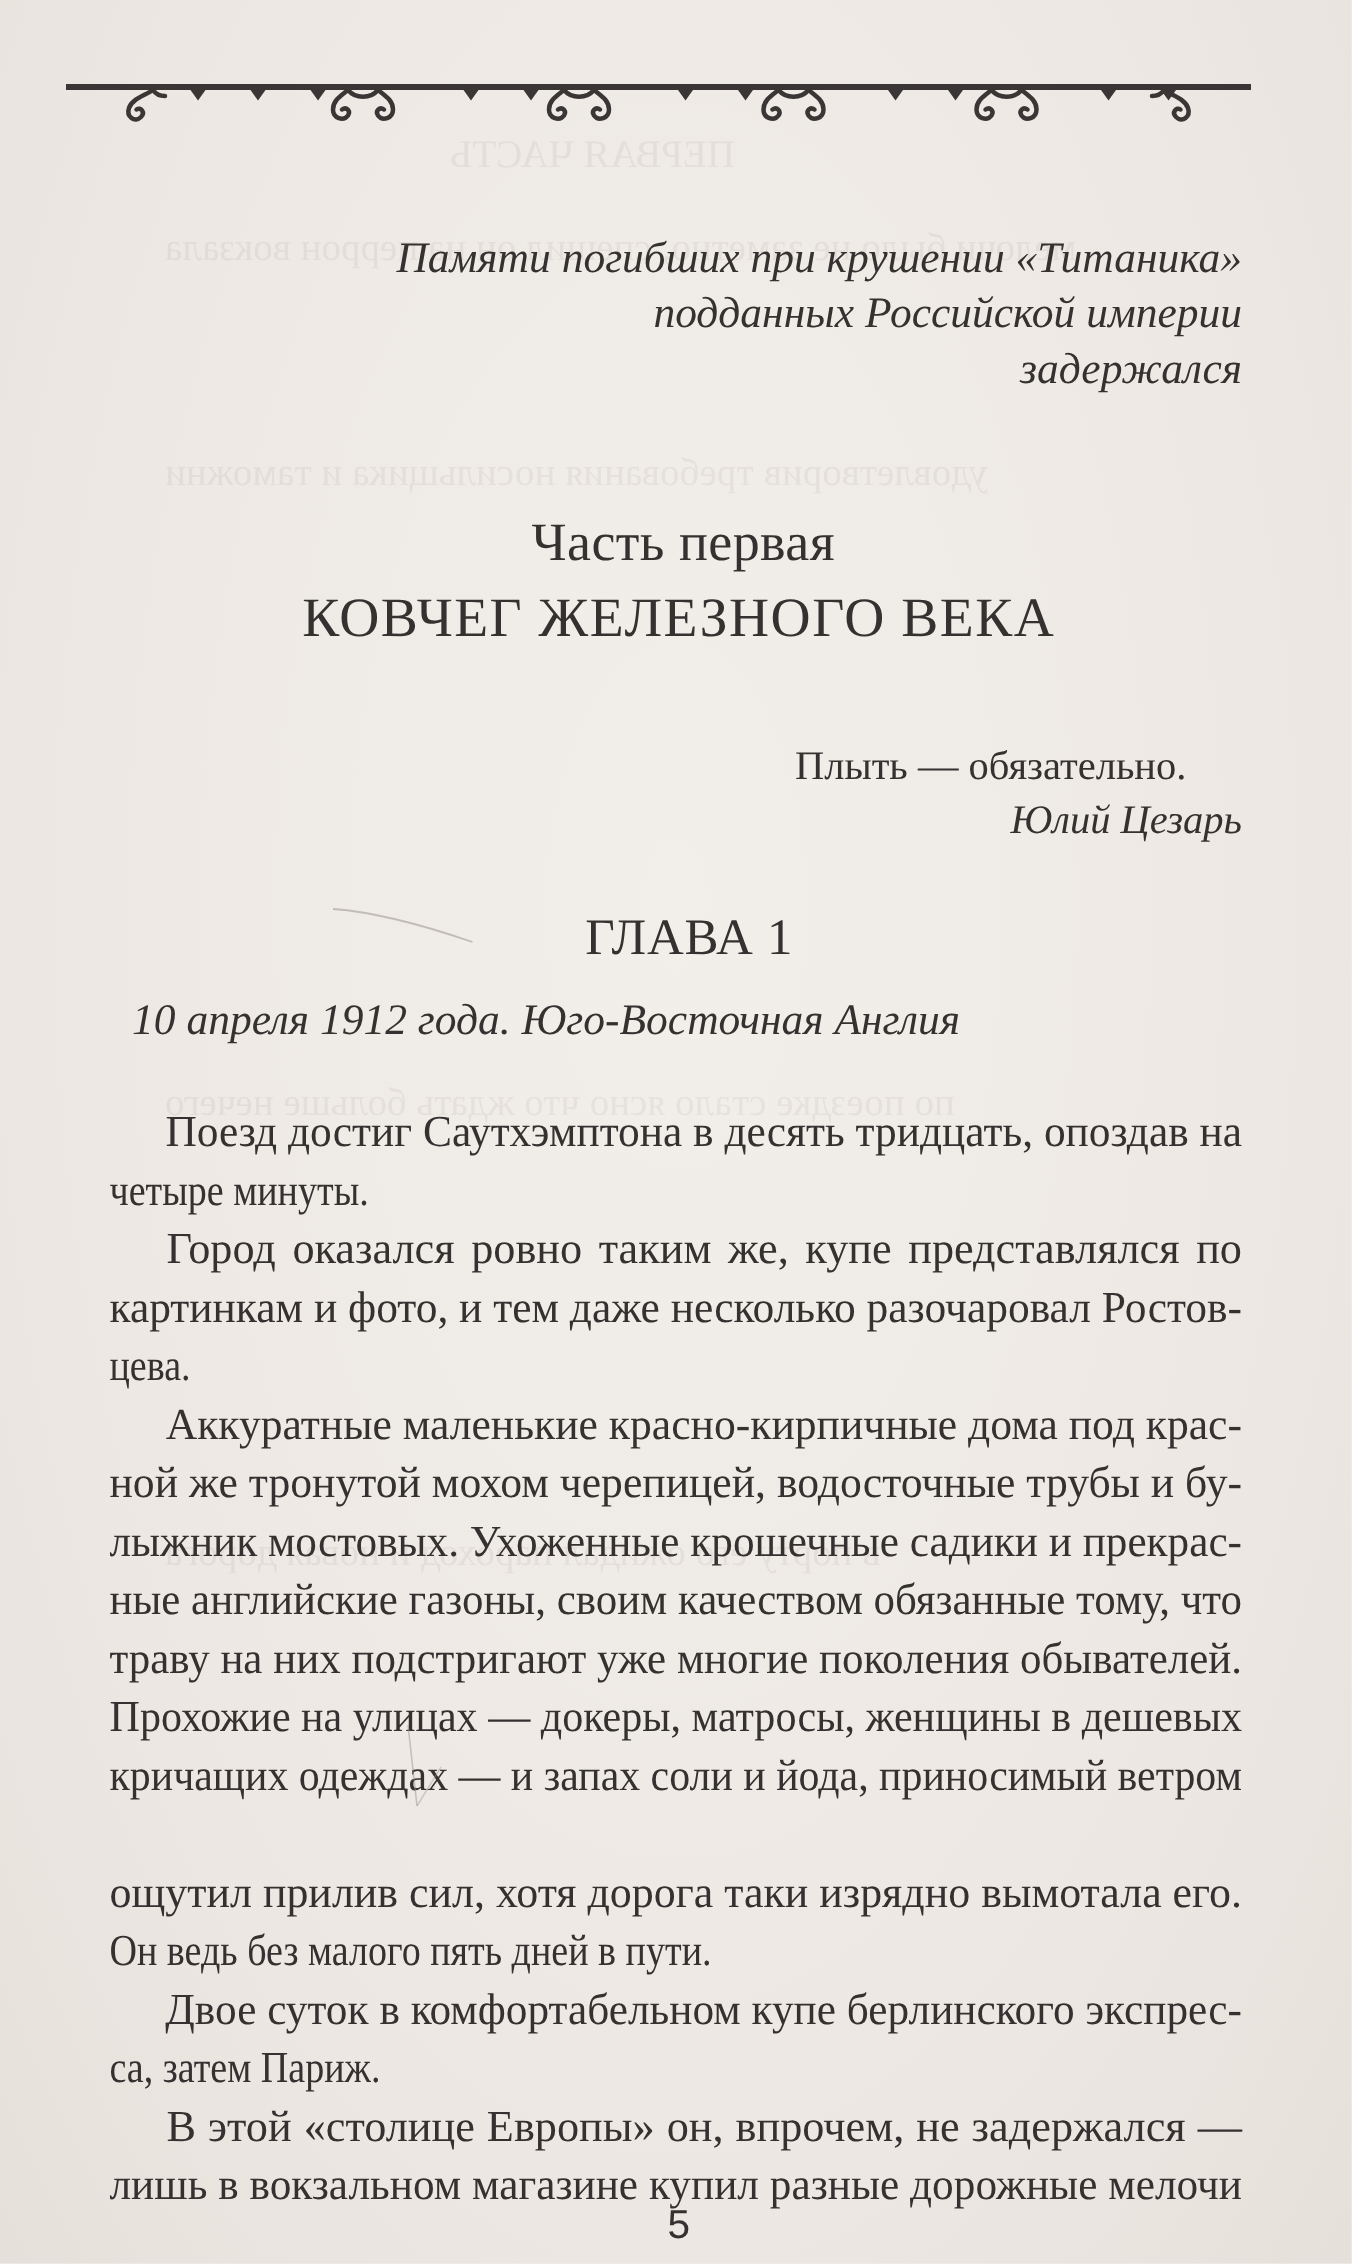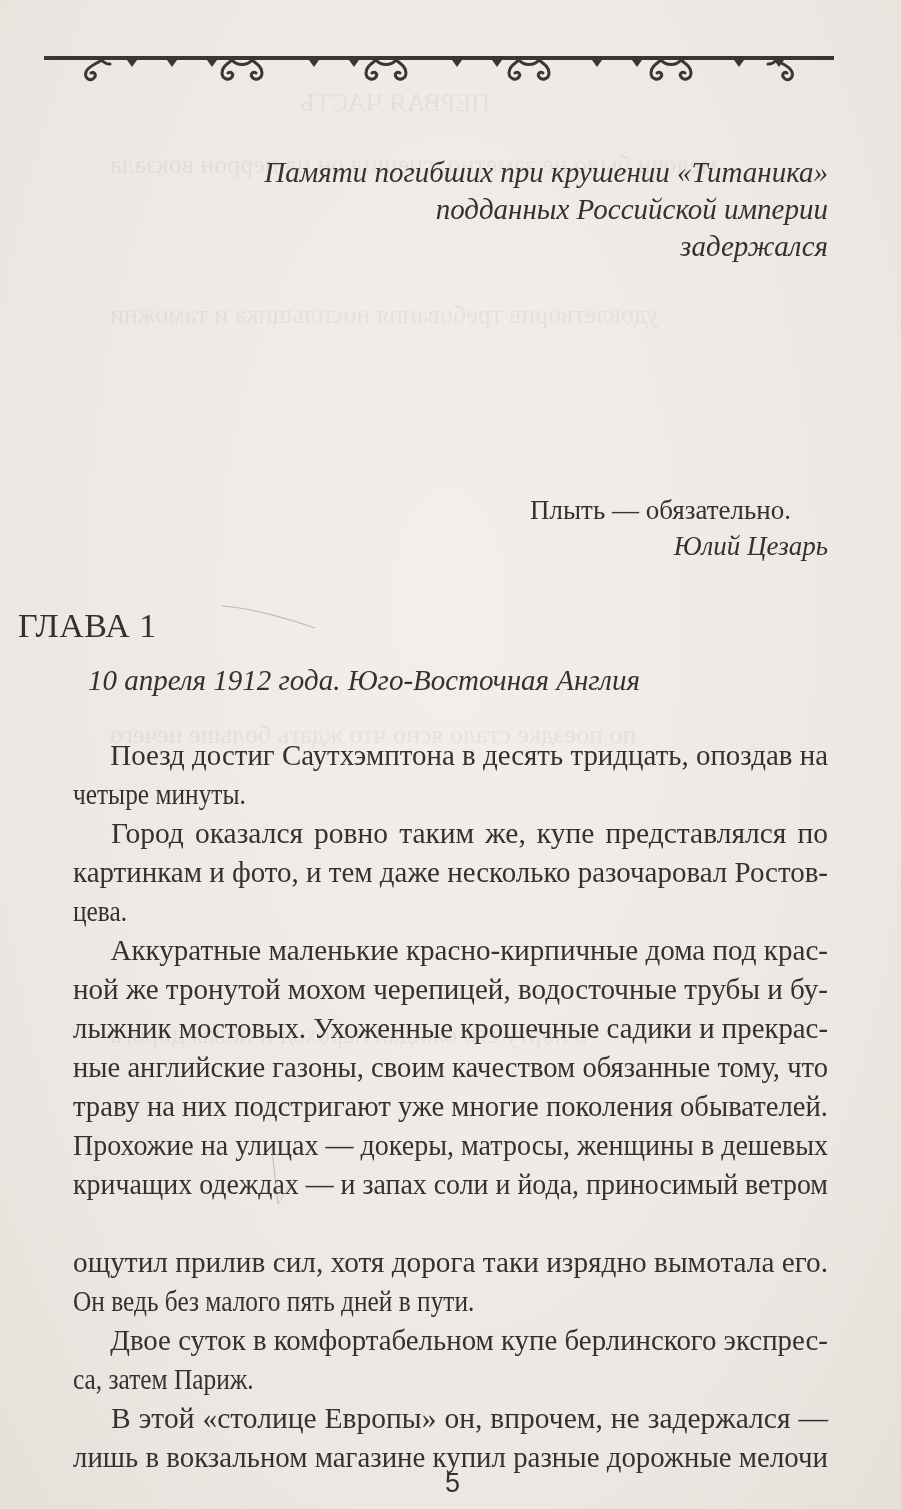--- a/index.html
+++ b/index.html
@@ -54,20 +54,21 @@
     }
     .epigraph-author {
       font-size: 27px;
       font-style: italic;
       right: 73px;
       text-align: right;
     }
     .chapter {
       font-size: 34px;
       left: 0; width: 901px;
+      text-align: center;
       letter-spacing: 0.5px;
       padding-left: 18px;
       box-sizing: border-box;
     }
     .chapter-sub {
       font-size: 29px;
       font-style: italic;
       left: 88px;
     }
     .body-line {
@@ -157,20 +158,22 @@
 
       <path d="M 732 6 C 738 10, 746 12, 748 18 C 750 24, 744 28, 740 24 C 737 21, 740 17, 743 19"></path>
       <path d="M 732 6 C 730 9, 728 10, 724 10"></path>
     </g>
   </svg>
 
   <div class="abs dedication" style="top:158px;">Памяти погибших при крушении «Титаника»</div>
   <div class="abs dedication" style="top:195px;">подданных Российской империи</div>
   <div class="abs dedication" style="top:232px;">задержался</div>
 
+  <div class="abs part-title" style="top:340px; padding-left:10px; box-sizing:border-box;">Часть первая</div>
+  <div class="abs book-title" style="top:391px; padding-left:4px; box-sizing:border-box;">КОВЧЕГ ЖЕЛЕЗНОГО ВЕКА</div>
 
   <div class="abs epigraph" style="left:530px; top:495px;">Плыть — обязательно.</div>
   <div class="abs epigraph-author" style="top:531px;">Юлий Цезарь</div>
 
   <svg class="pencil-mark" style="left:220px; top:598px;" width="120" height="40">
     <path d="M 2 8 C 30 10, 60 18, 95 30" stroke="#9a9494" stroke-width="1.2" fill="none" opacity="0.55"></path>
   </svg>
 
   <div class="abs chapter" style="top:607px;">ГЛАВА 1</div>
   <div class="abs chapter-sub" style="top:664px;">10 апреля 1912 года. Юго-Восточная Англия</div>

